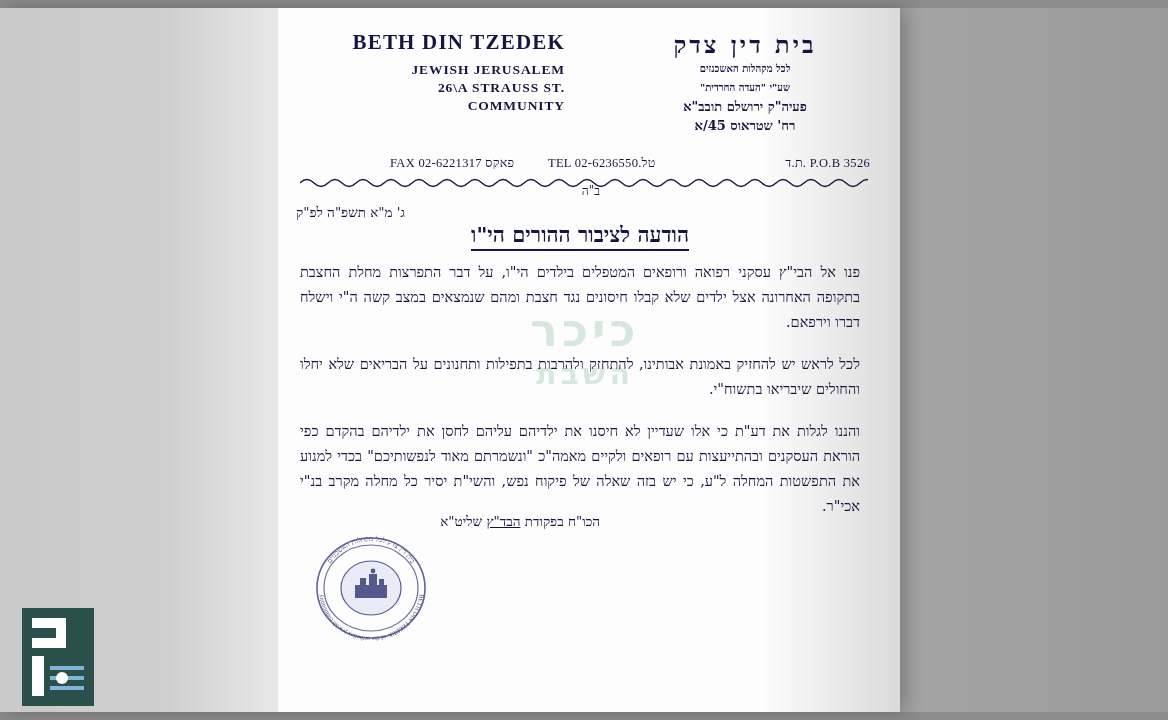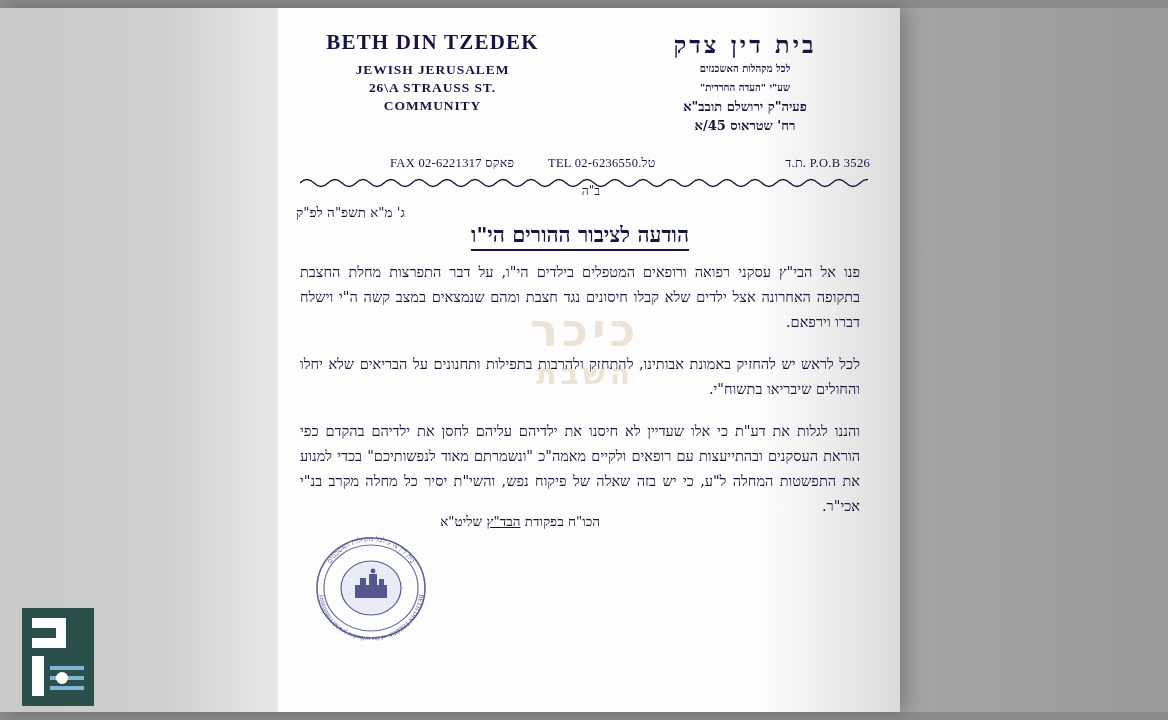--- a/index.html
+++ b/index.html
@@ -68,21 +68,21 @@
     position: absolute;
     left: 300px;
     top: 22px;
     width: 570px;
     height: 150px;
   }
   .lh-left {
     position: absolute;
     left: 0; top: 0;
     width: 265px;
-    text-align: center;
+    text-align: right;
     color: #15163f;
   }
   .lh-right {
     position: absolute;
     right: 0; top: 0;
     width: 250px;
     text-align: center;
     color: #15163f;
     direction: rtl;
   }
@@ -222,21 +222,21 @@
     top: 300px;
     width: 330px;
     height: 90px;
     opacity: .16;
     pointer-events: none;
   }
   .wm-text {
     font-family: "DejaVu Sans", sans-serif;
     font-weight: bold;
     font-size: 46px;
-    color: #a16207;
+    color: #15803d;
     letter-spacing: 4px;
     direction: rtl;
     text-align: center;
     line-height: 44px;
   }
   .wm-text.sub { font-size: 30px; }
 
   
   .corner-logo {
     position: absolute;

